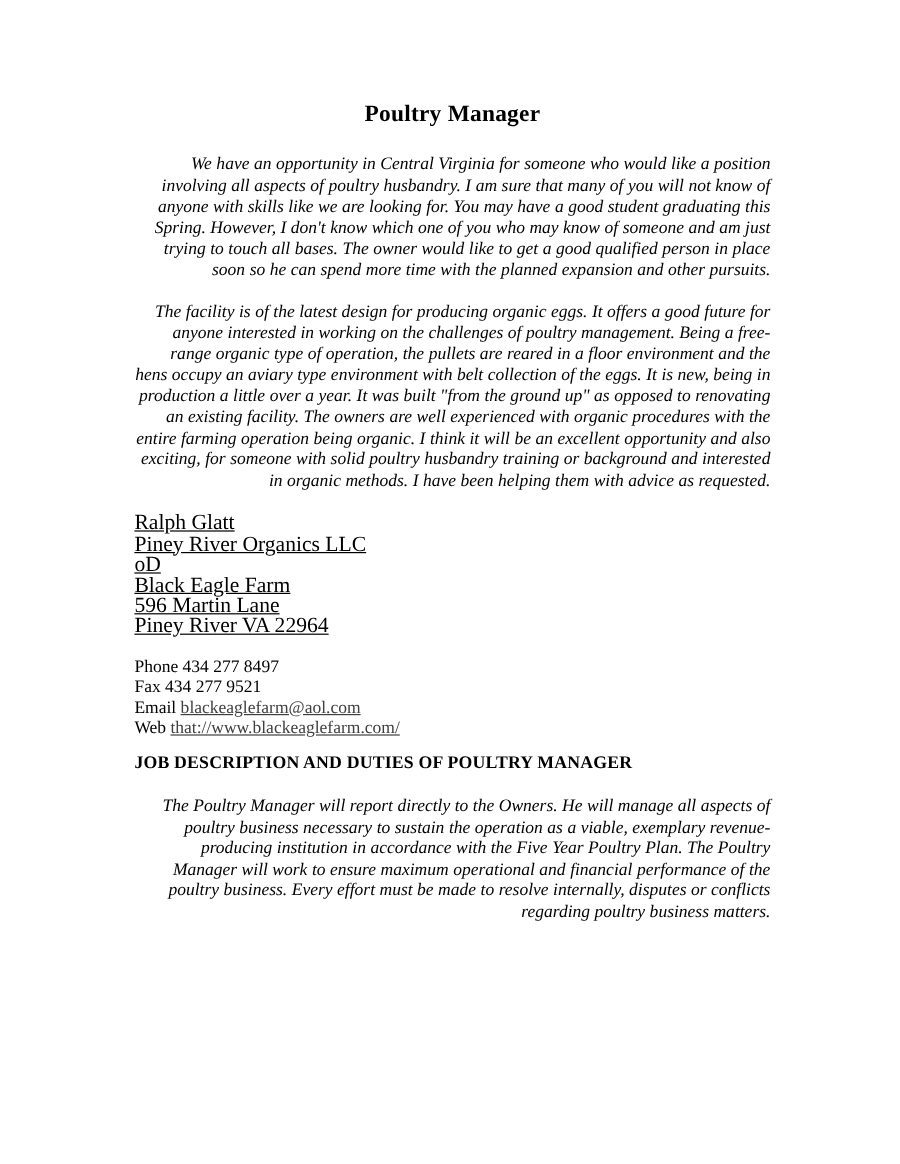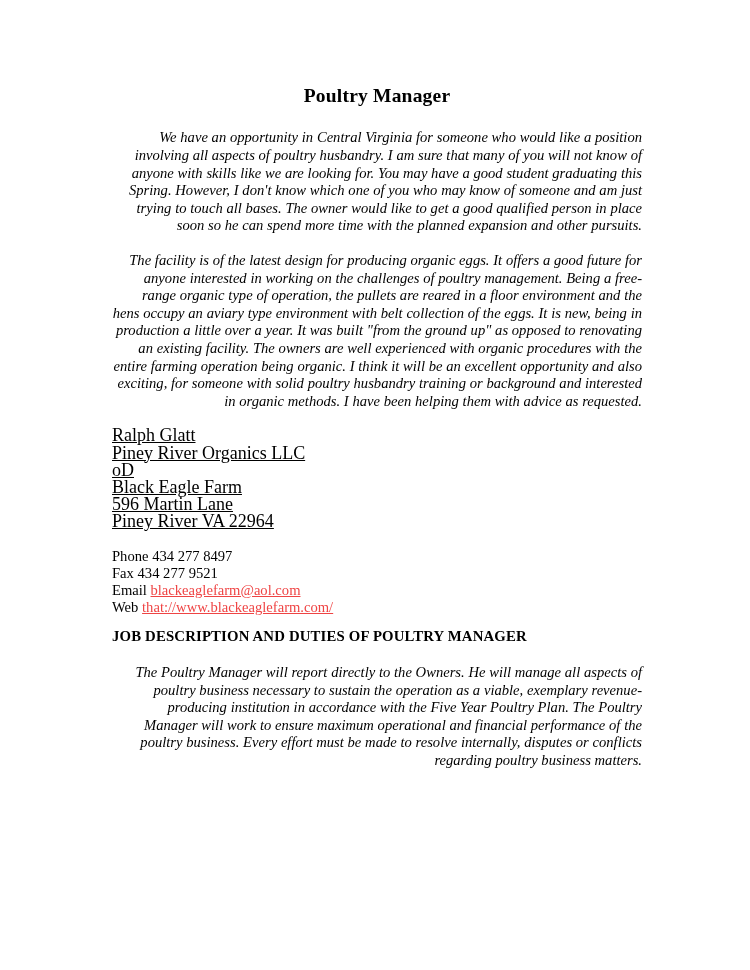--- a/index.html
+++ b/index.html
@@ -64,21 +64,21 @@
   }
   .comm-block {
     font-size: 14.6px;
     line-height: 17.2px;
     margin: 0 0 12px 0;
   }
   .comm-block div {
     white-space: pre;
   }
   a.doc-link {
-    color: #ef4444;
+    color: #404040;
     text-decoration: underline;
   }
   .section-heading {
     font-size: 14.8px;
     font-weight: bold;
     letter-spacing: 0.15px;
     margin: 0 0 18px 0;
     line-height: 17.6px;
   }
   .sub-heading {

